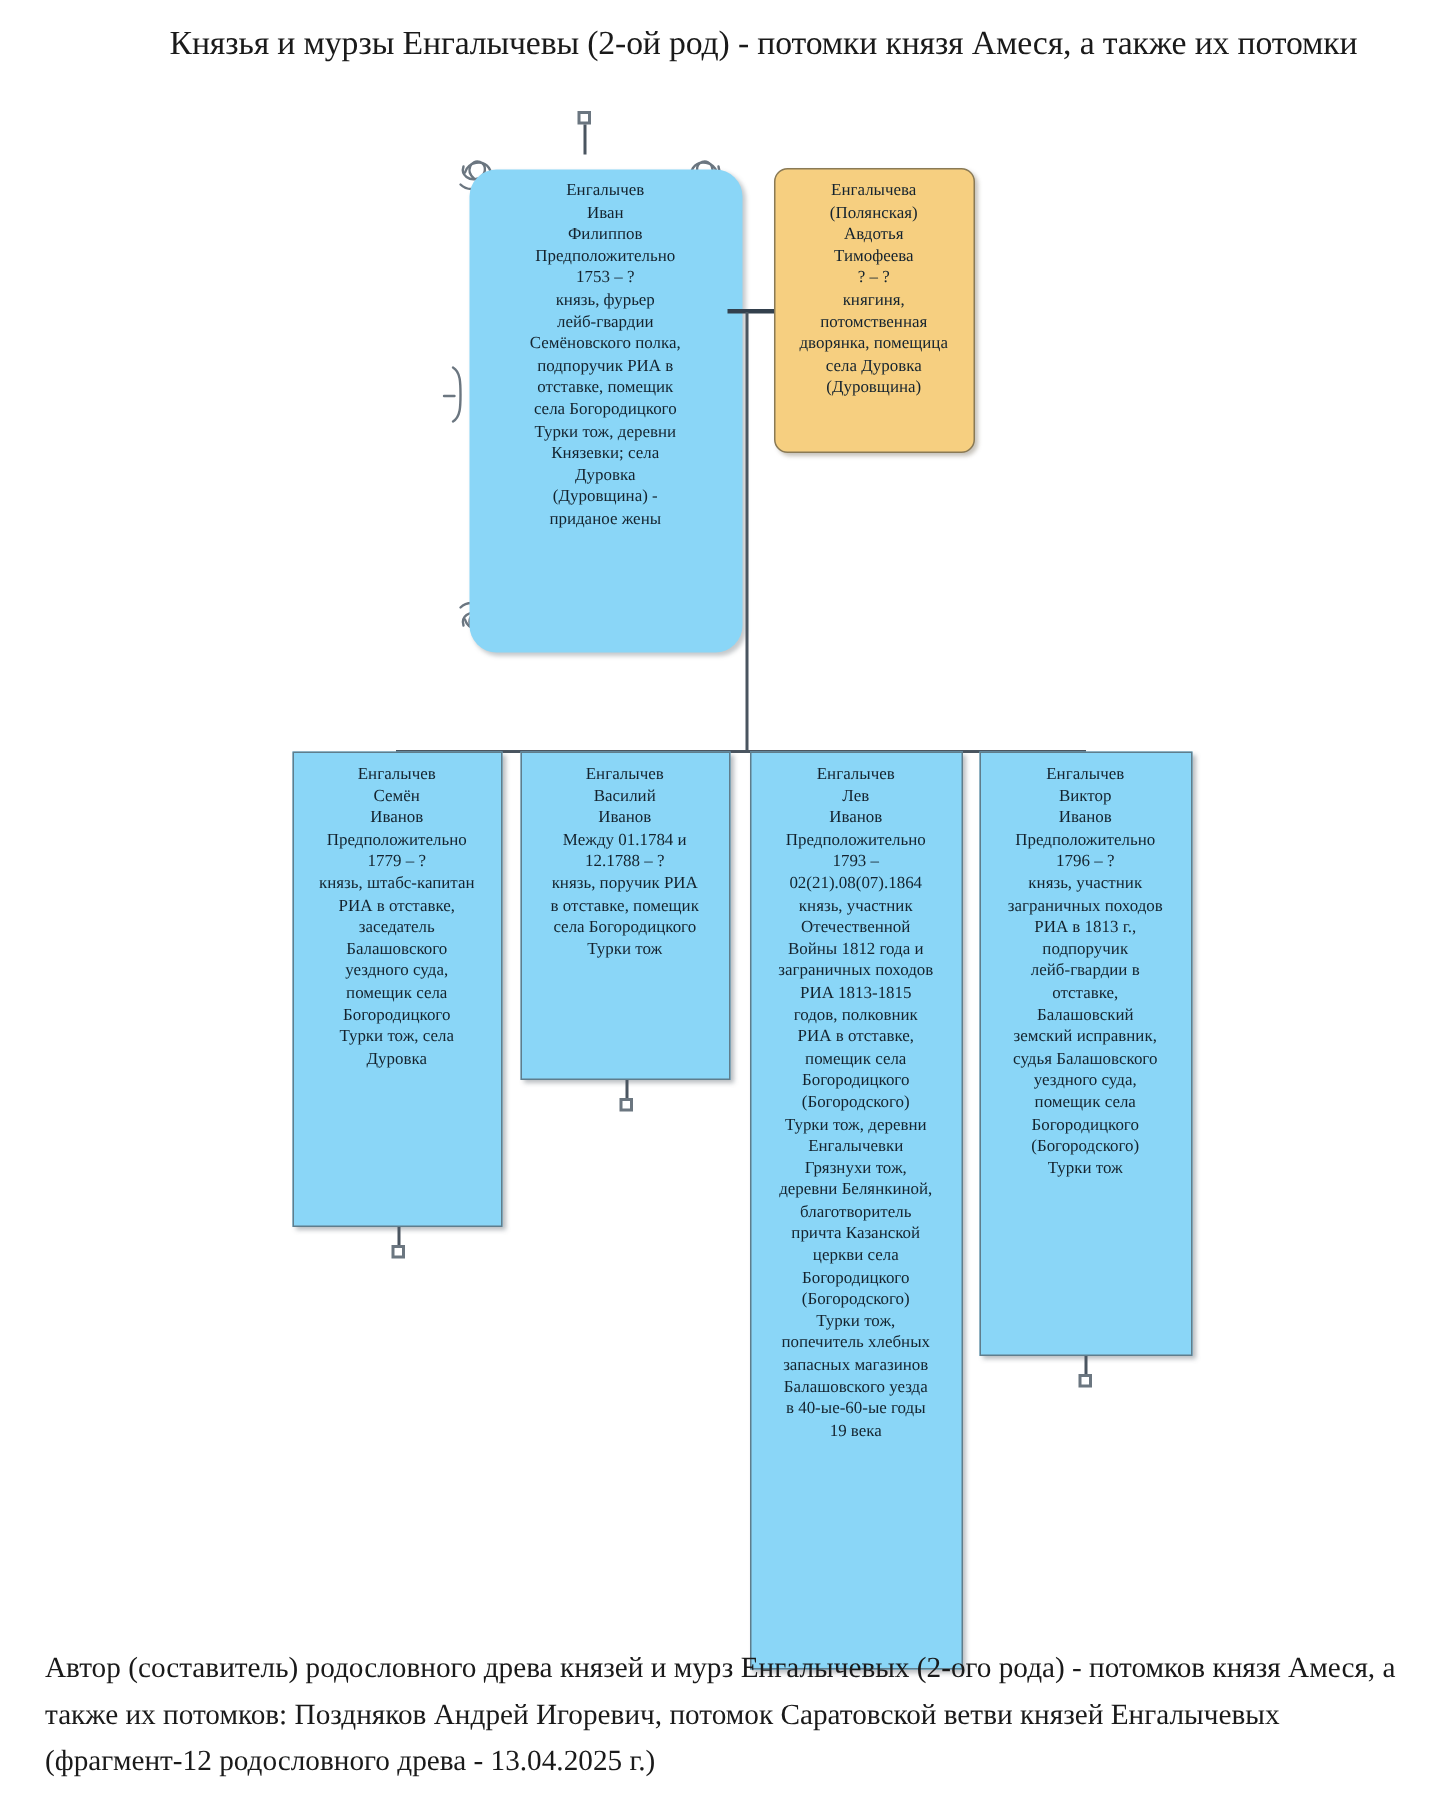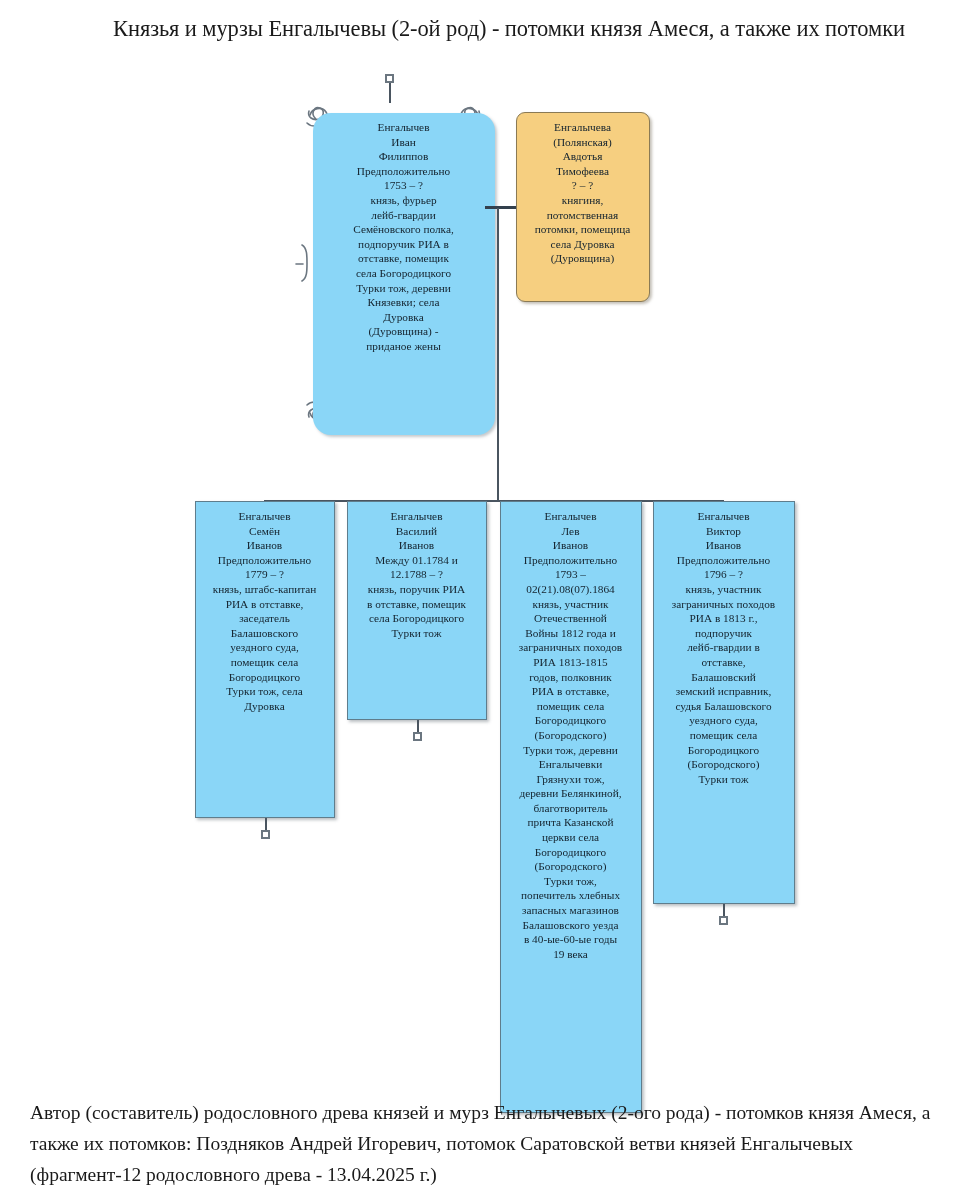--- a/index.html
+++ b/index.html
@@ -174,21 +174,21 @@
   </div>
 
   <div class="node orange" style="left:516px; top:52px; width:134px; height:190px;">
     <span class="txt">Енгалычева
 (Полянская)
 Авдотья
 Тимофеева
 ? – ?
 княгиня,
 потомственная
-потомки, помещица
+дворянка, помещица
 села Дуровка
 (Дуровщина)</span>
   </div>
 
   <div class="line h line-dark" style="left:485px; top:146px; width:31px; height:3px;"></div>
 
   <div class="line v" style="left:497px; top:148px; height:293px;"></div>
 
   <div class="line h" style="left:264px; top:440px; width:458px;"></div>
 

